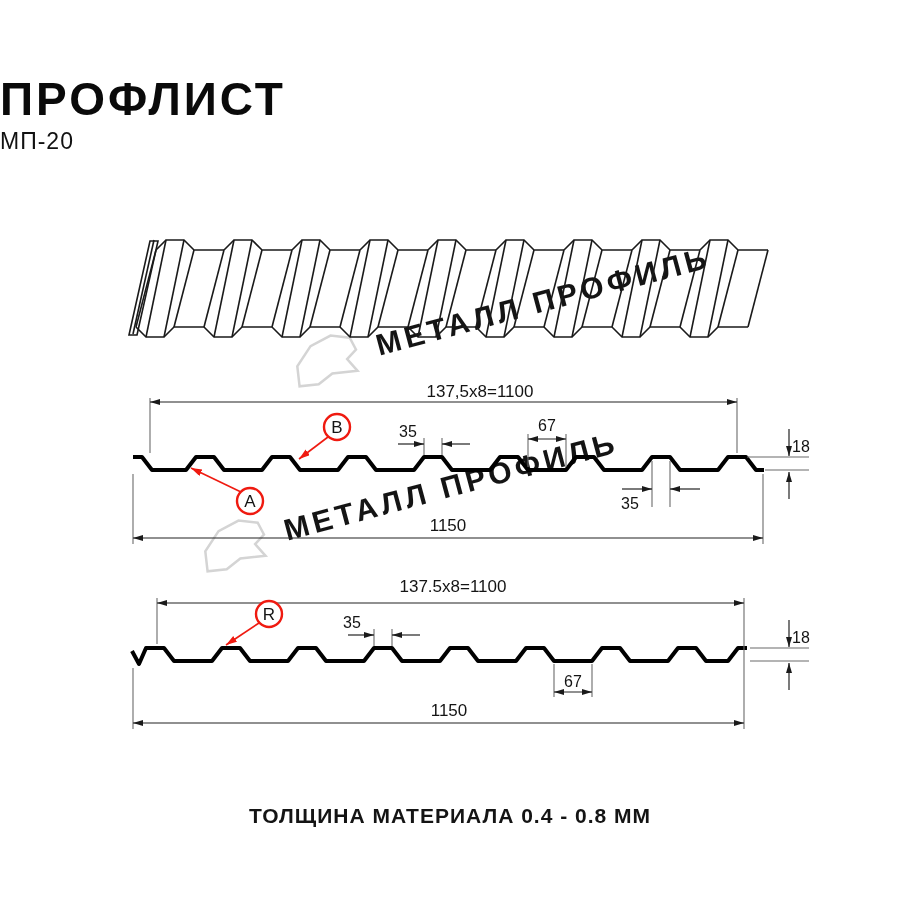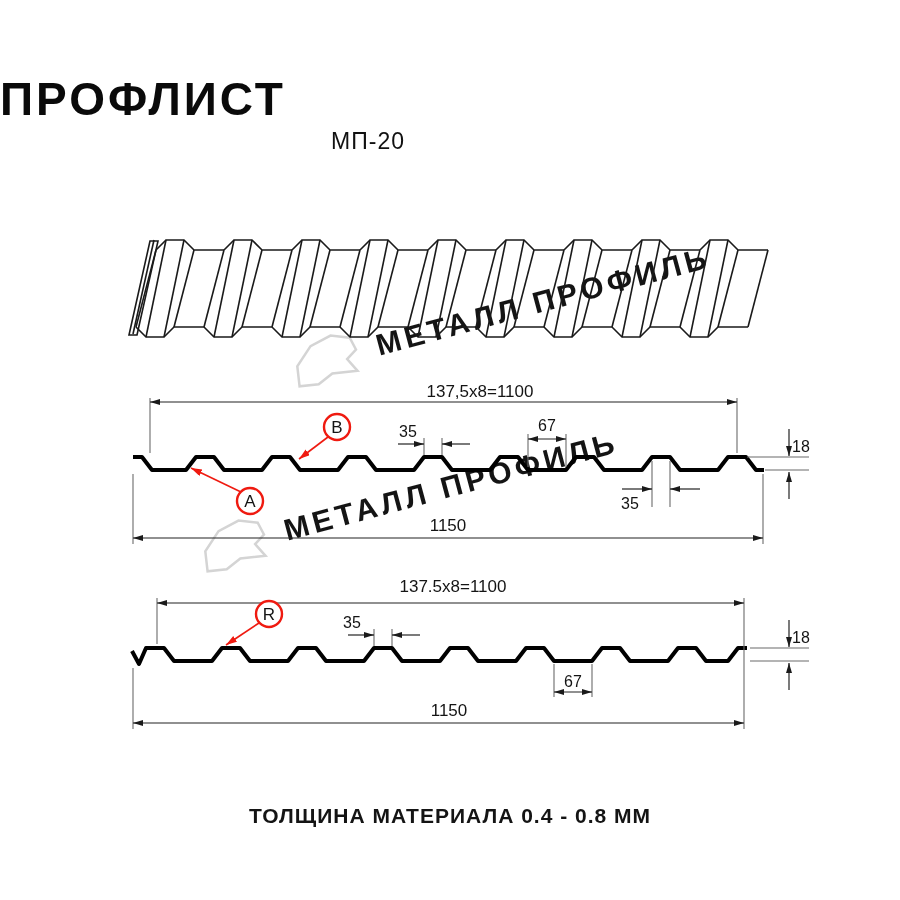--- a/index.html
+++ b/index.html
@@ -1,20 +1,20 @@
 <!DOCTYPE html>
 <html><head>
 <meta charset="utf-8">
 <style>
   html,body{margin:0;padding:0;background:#ffffff;}
   #stage{position:relative;width:900px;height:900px;background:#ffffff;overflow:hidden;
          font-family:"Liberation Sans",sans-serif;}
   .title{position:absolute;left:0;top:72px;width:900px;text-align:left;
          font-size:46px;font-weight:700;letter-spacing:3px;color:#0a0a0a;}
-  .subtitle{position:absolute;left:0;top:128px;width:736px;text-align:center;
+  .subtitle{position:absolute;left:0;top:128px;width:736px;
          font-size:23px;font-weight:400;letter-spacing:1px;color:#111;}
   .caption{position:absolute;left:0;top:804px;width:900px;text-align:center;
          font-size:21px;font-weight:700;letter-spacing:1px;color:#141414;}
   svg{position:absolute;left:0;top:0;}
   svg text{font-family:"Liberation Sans",sans-serif;fill:#141414;}
   .dimtxt{font-size:16px;}
   .pitchtxt{font-size:17px;}
   .wm-text{font-size:30px;font-weight:700;letter-spacing:4px;}
   .callout-letter{font-size:17px;font-weight:400;}
 </style>

